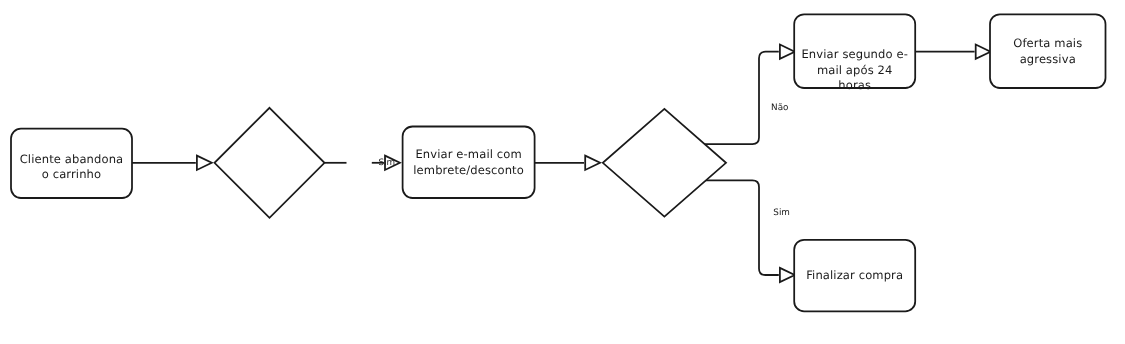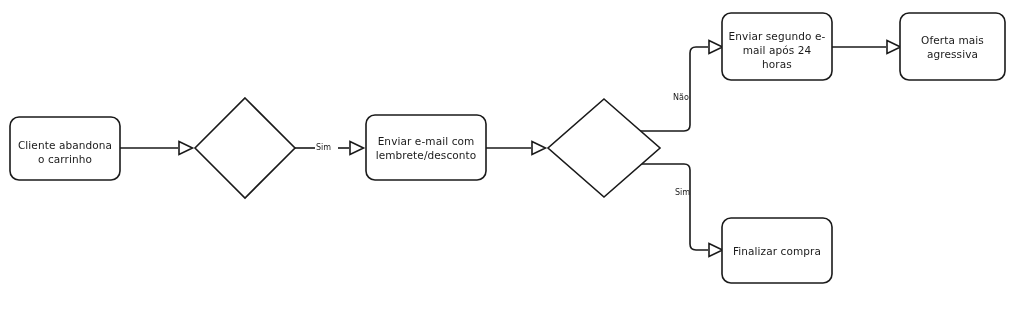--- a/index.html
+++ b/index.html
@@ -65,20 +65,21 @@
   }
   .edge-label {
     position: absolute;
     color: #1a1a1a;
     font-size: 8px;
     line-height: 10px;
     font-family: "DejaVu Sans", "Liberation Sans", sans-serif;
     text-align: center;
     white-space: nowrap;
     pointer-events: none;
+    margin-left: 28px;
   }
 </style>
 </head>
 <body>
 
 <div id="canvas-root">
 
   <svg class="flow-layer" viewBox="0 0 1023 313">
 
     <g>
@@ -129,21 +130,21 @@
   </svg>
 
   <div class="node-label" style="left:10px; top:117px; width:110px; height:70px;">Cliente abandona
 o carrinho</div>
 
 
   <div class="node-label" style="left:366px; top:115px; width:120px; height:65px;">Enviar e-mail com
 lembrete/desconto</div>
 
 
-  <div class="node-label" style="left:722px; top:16px; width:110px; height:67px;">Enviar segundo e-
+  <div class="node-label" style="left:722px; top:30px; width:110px; height:67px;">Enviar segundo e-
 mail após 24
 horas</div>
 
   <div class="node-label" style="left:900px; top:13px; width:105px; height:67px;">Oferta mais
 agressiva</div>
 
   <div class="node-label" style="left:722px; top:218px; width:110px; height:65px;">Finalizar compra</div>
 
   <div class="edge-label" style="left:316px; top:143px;">Sim</div>
 

